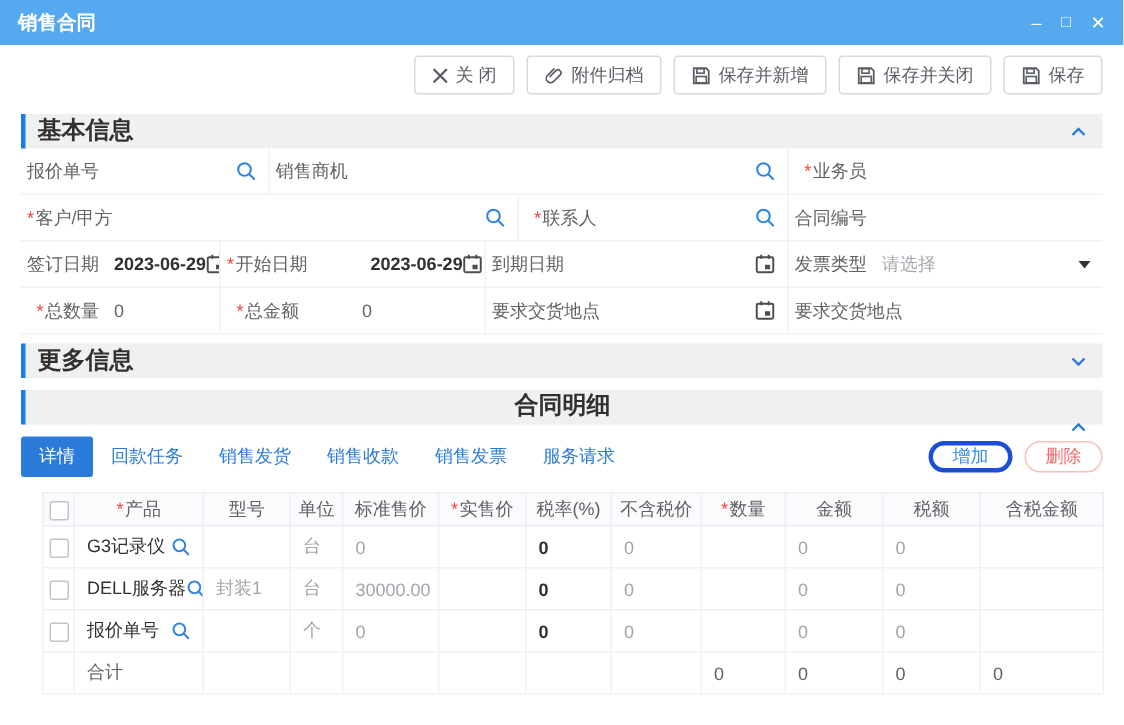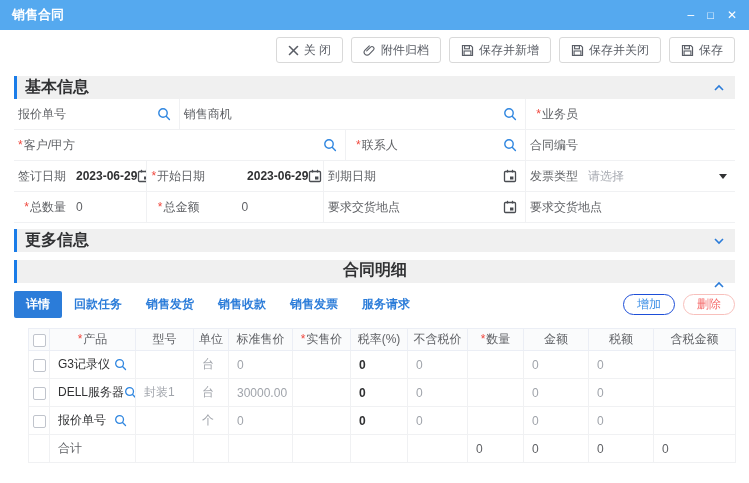--- a/index.html
+++ b/index.html
@@ -46,26 +46,26 @@
   .fval .placeholder { color:#a8abb2; }
   .ficon { flex:0 0 auto; display:flex; align-items:center; cursor:pointer; }
   .caret-down { width:0; height:0; border-left:4px solid transparent;
     border-right:4px solid transparent; border-top:5px solid #303133; cursor:pointer; }
   .w-r1a{width:23%;} .w-r1b{width:48%;} .w-r1c{width:29%;}
   .w-r2a{width:46%;} .w-r2b{width:25%;gap:33px;} .w-r2c{width:29%;}
   .w-r3a{width:18.5%;} .w-r3b{width:24.5%;gap:32px;} .w-r3c{width:28%;} .w-r3d{width:29%;}
 
   
   .tabbar { display:flex; align-items:center; margin-top:8px; height:27px; }
-  .tab { padding:5px 12px; color:#2b7cd9; cursor:pointer; border-radius:2px;font-weight:bold; }
+  .tab { padding:5px 12px; color:#2b7cd9; cursor:pointer; border-radius:2px; }
   .tab.active { background:#2b7cd9; color:#fff; }
   .tab-actions { margin-left:auto; display:flex; gap:8px; }
   .pill { height:21px; padding:0 13px; border-radius:11px; background:#fff; font-size:12px;
     display:inline-flex; align-items:center; cursor:pointer; }
-  .pill.add { color:#3a8ee6; border:1px solid #1d4ed8; }
+  .pill.add { color:#3a8ee6; border:3px solid #1d4ed8; }
   .pill.del { color:#f56c6c; border:1px solid #f8c0bc; }
 
   
   .dtable { border-collapse:collapse; table-layout:fixed; width:707px; margin:10px 0 0 14px; }
   .dtable th { height:22px; background:#fafbfc; color:#606266; font-weight:normal;
     border:1px solid #ebeef5; text-align:center; padding:0 2px; white-space:nowrap; }
   .dtable td { height:28px; border:1px solid #f0f1f3; padding:0 0 0 8px;
     white-space:nowrap; overflow:hidden; }
   .dtable td.ck, .dtable th.ck { text-align:center; padding:0; }
   .cbox { display:inline-block; width:13px; height:13px; border:1px solid #c0c4cc;

